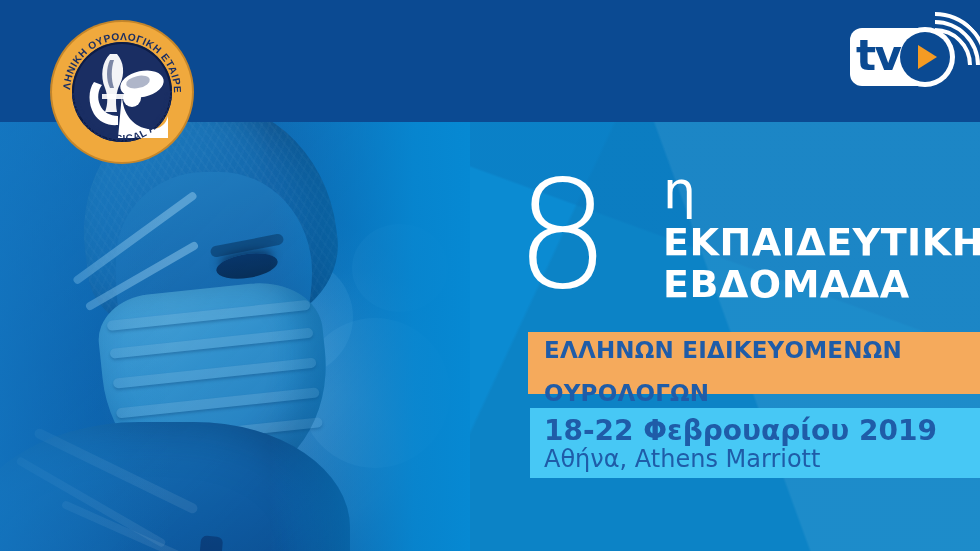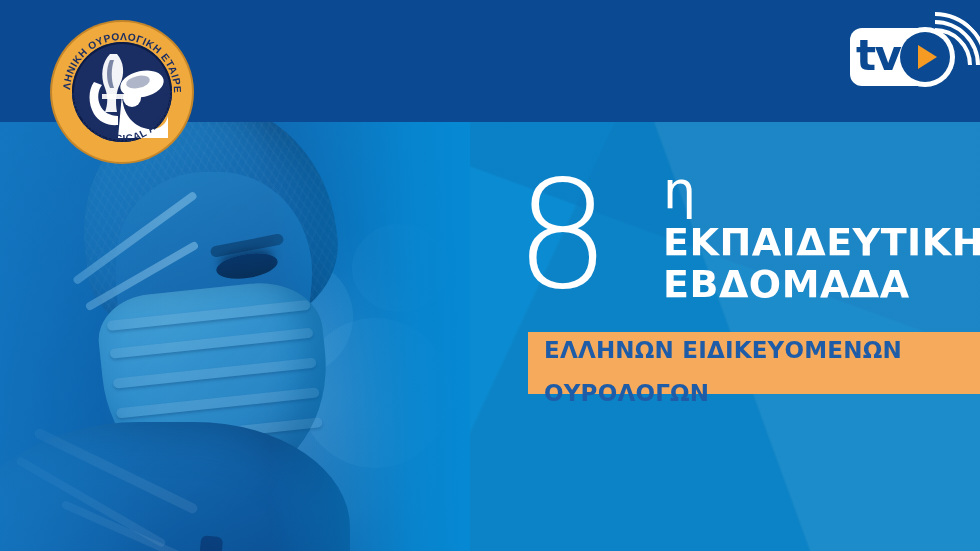--- a/index.html
+++ b/index.html
@@ -340,14 +340,18 @@
       <div class="ttl-line ttl1">ΕΚΠΑΙΔΕΥΤΙΚΗ</div>
       <div class="ttl-line ttl2">ΕΒΔΟΜΑΔΑ</div>
     </div>
   </div>
 
   <div class="orange-band">
     <div class="orange-text" style="top:6px;">ΕΛΛΗΝΩΝ ΕΙΔΙΚΕΥΟΜΕΝΩΝ</div>
     <div class="orange-text" style="top:32px;margin-top:17px;">ΟΥΡΟΛΟΓΩΝ</div>
   </div>
 
+  <div class="lightblue-band">
+    <div class="date-text">18-22 Φεβρουαρίου 2019</div>
+    <div class="venue-text">Αθήνα, Athens Marriott</div>
+  </div>
 
 </div>
 
 </body></html>

